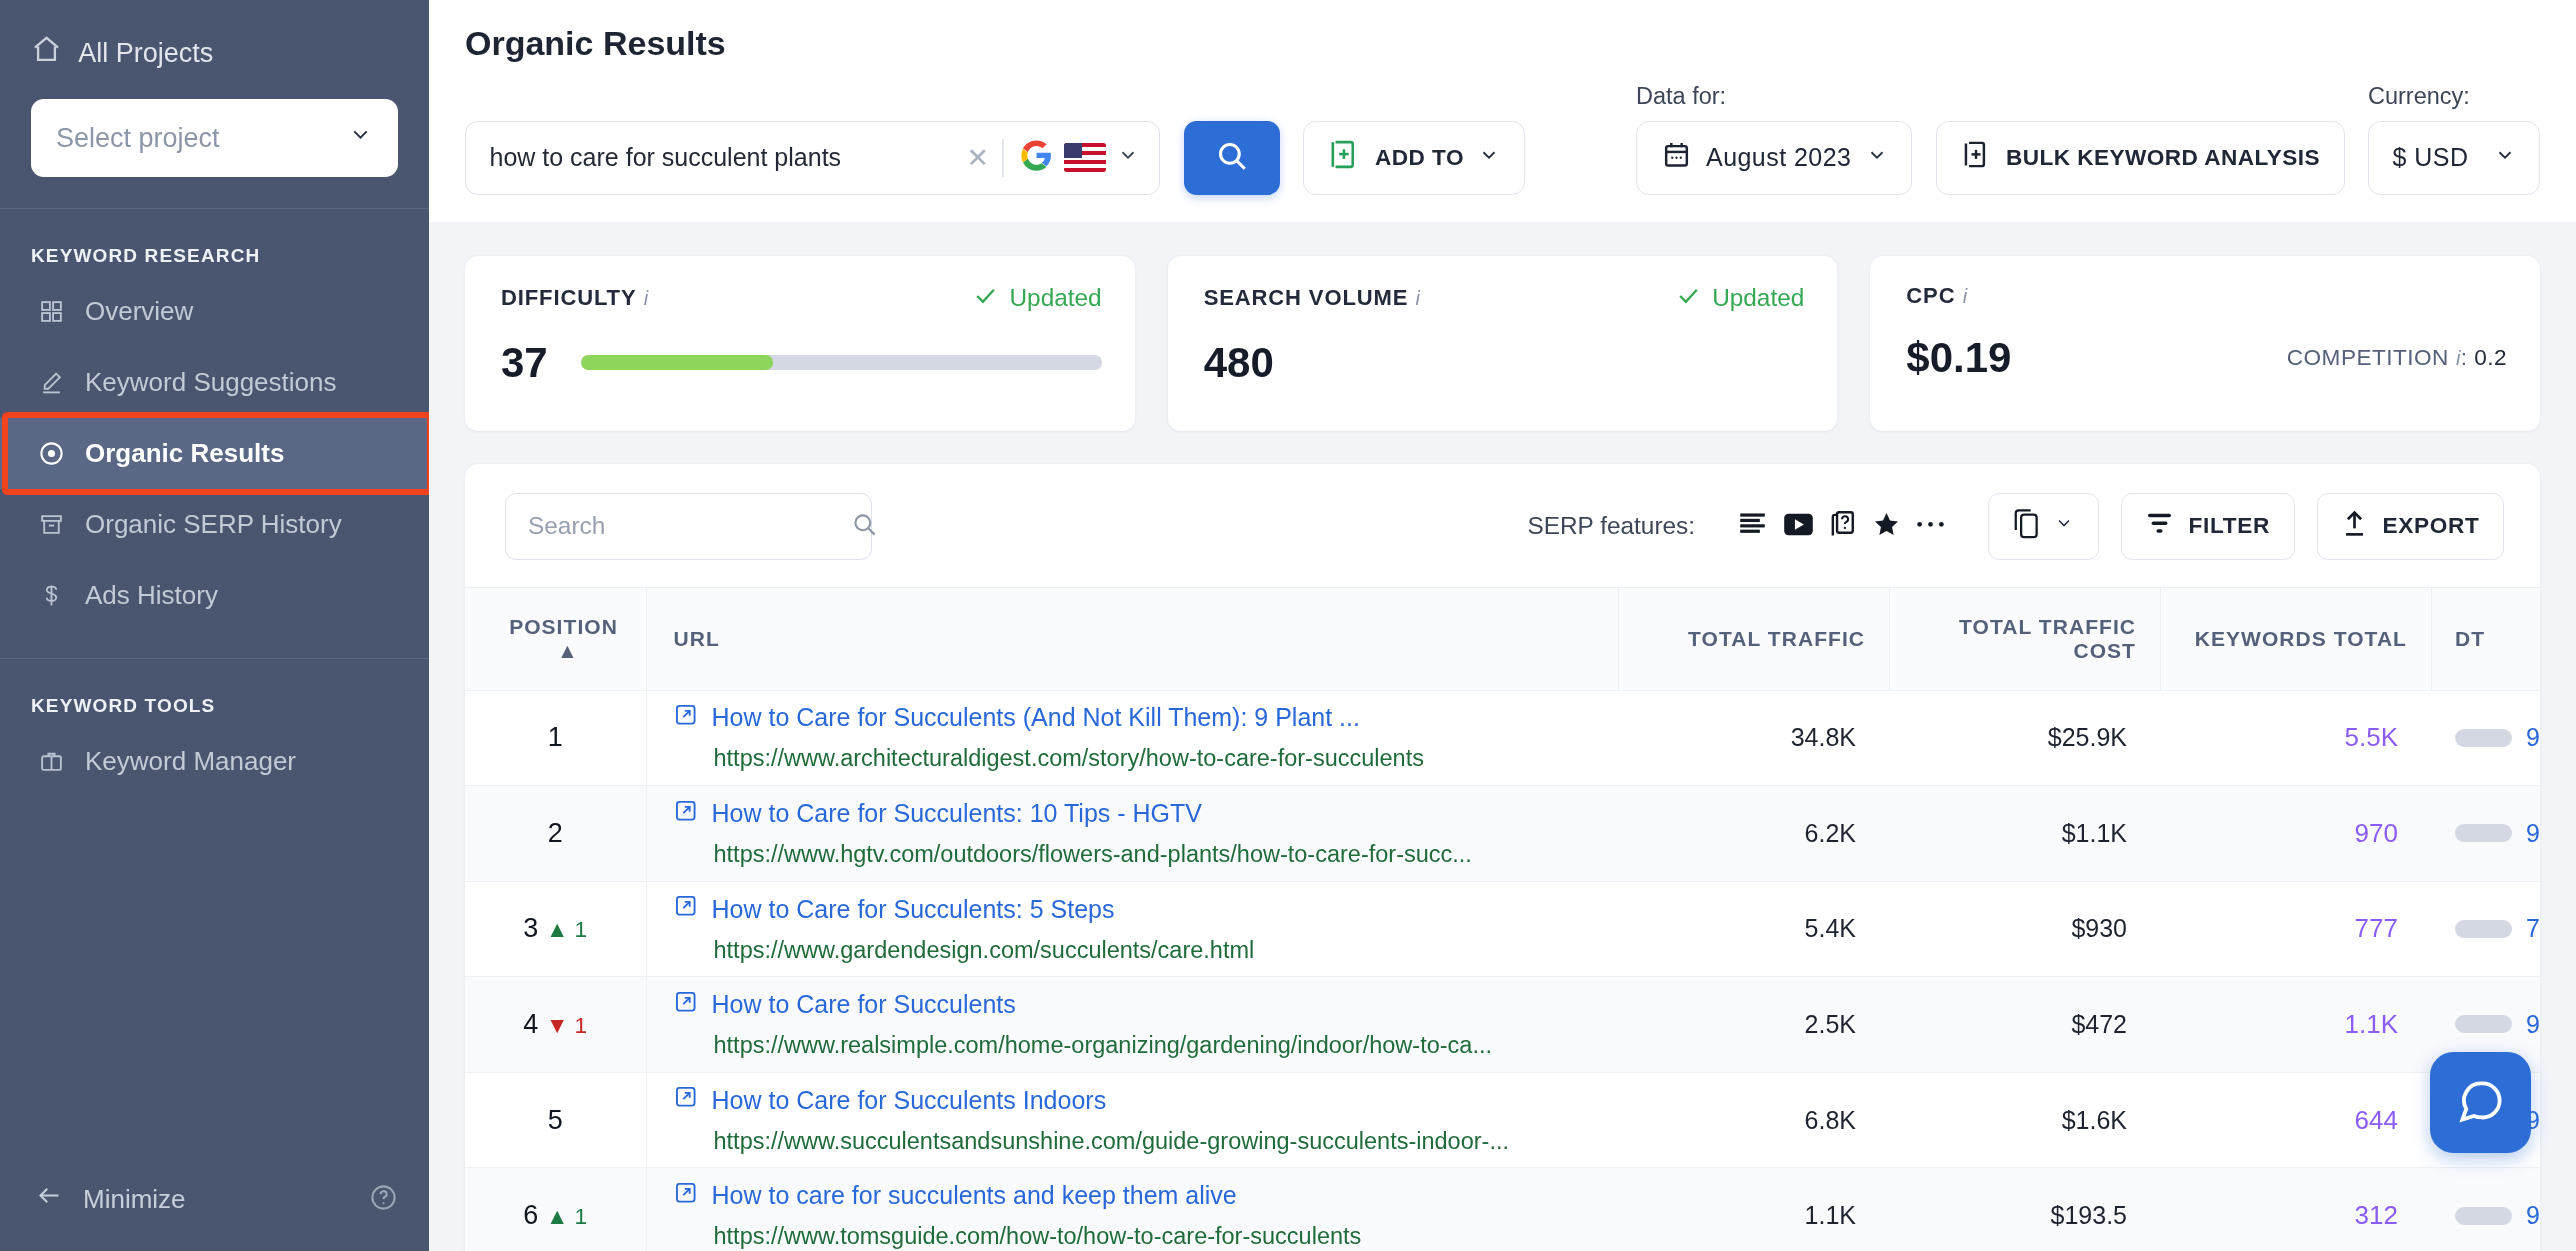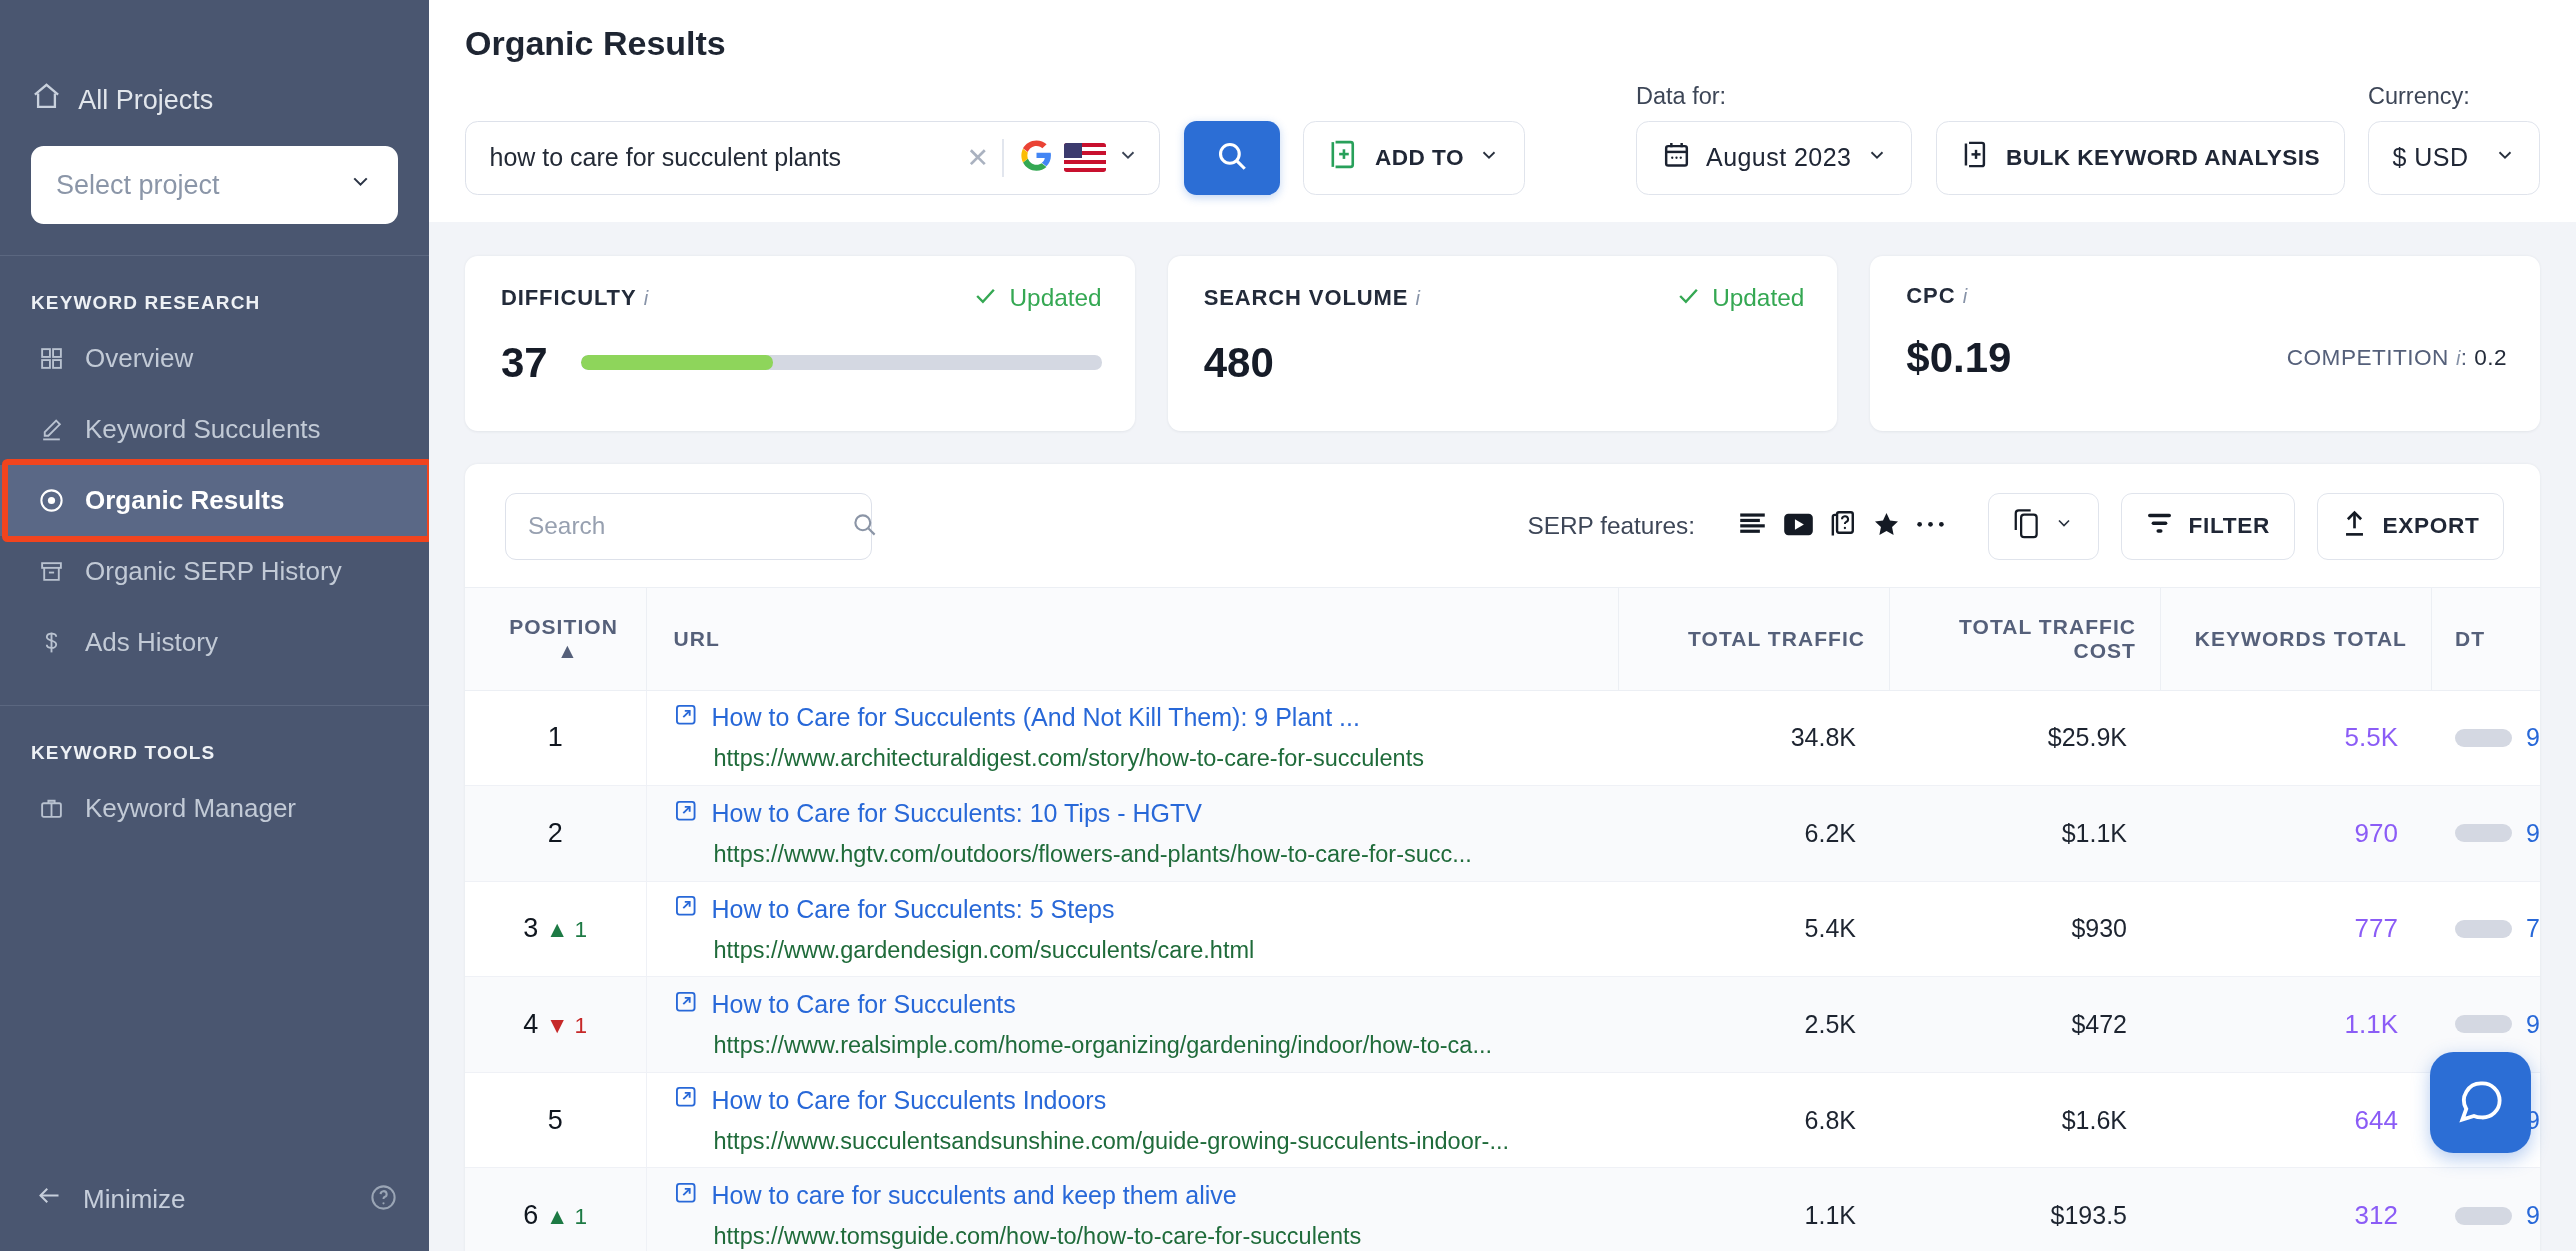--- a/index.html
+++ b/index.html
@@ -12,21 +12,21 @@
   .app { display: flex; width: 2576px; height: 1252px; }
 
   
   .sidebar {
     width: 429px; min-width: 429px; height: 1252px;
     background: #4a5670;
     color: #d8dde6;
     display: flex; flex-direction: column;
     position: relative;
   }
-  .sb-top { padding: 27px 31px 31px 31px; margin-top: 47px; }
+  .sb-top { padding: 27px 31px 31px 31px; }
   .sb-allprojects {
     display: flex; align-items: center; gap: 16.3px;
     color: #e2e6ec; font-size: 27px; font-weight: 400;
     margin-bottom: 27px; margin-top: 7.2px; cursor: pointer;
   }
   .sb-allprojects svg { flex: 0 0 auto; }
   .sb-select {
     background: #ffffff; border-radius: 12.7px;
     height: 78px; display: flex; align-items: center;
     justify-content: space-between;
@@ -248,21 +248,21 @@
       <span>Overview</span>
     </div>
 
     <div class="sb-item">
       <span class="sb-ico">
         <svg width="25" height="25" viewBox="0 0 24 24" fill="none" stroke="#b9c2d0" stroke-width="1.8">
           <path d="M16.5 3.5 20 7 9 18H5.5v-3.5z"></path>
             <path d="M4 21.5h16"></path>
         </svg>
       </span>
-      <span>Keyword Succulents</span>
+      <span>Keyword Suggestions</span>
     </div>
 
     <div class="sb-item active">
       <div class="sb-highlight" style="top:-6.3px;bottom:-6.3px;"></div>
       <span class="sb-ico">
         <svg width="27" height="27" viewBox="0 0 24 24" fill="none" stroke="#ffffff" stroke-width="1.8">
           <circle cx="12" cy="12" r="9"></circle>
             <circle cx="12" cy="12" r="3.2" fill="#ffffff" stroke="none"></circle>
         </svg>
       </span>

